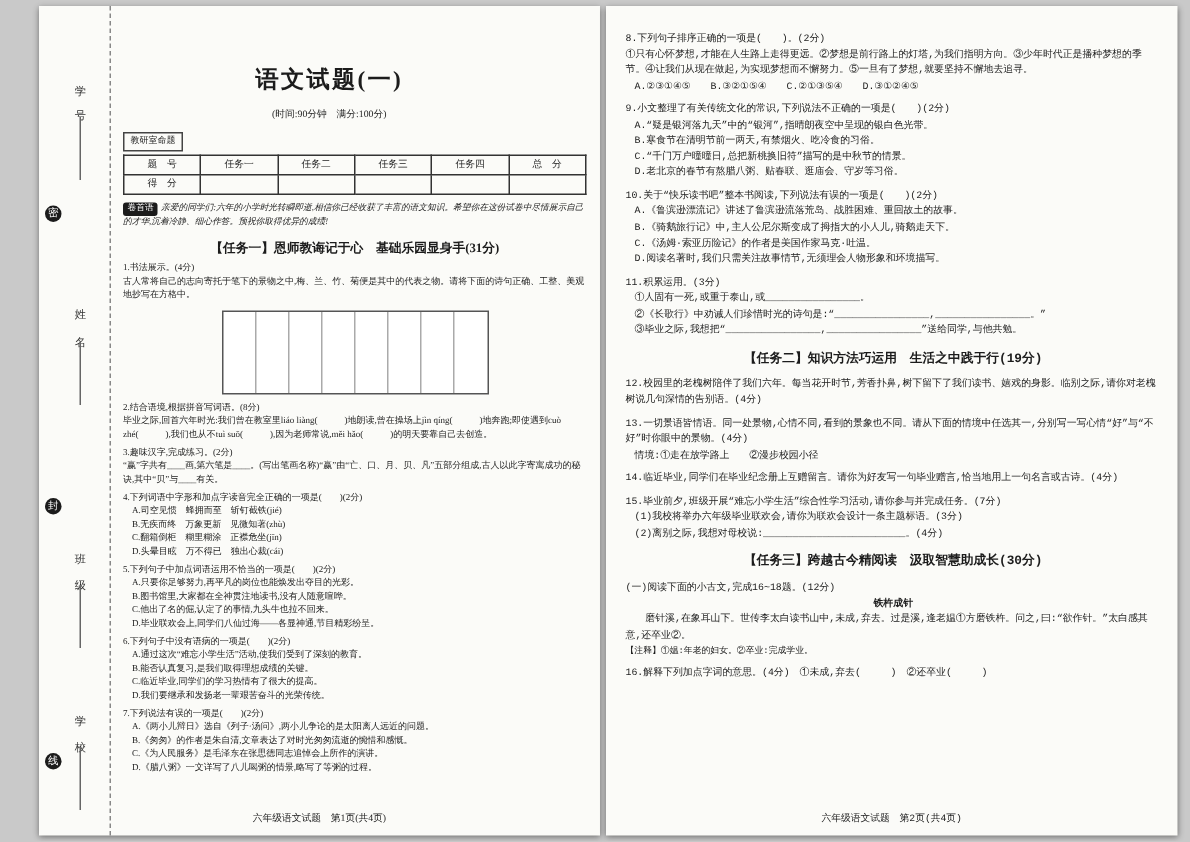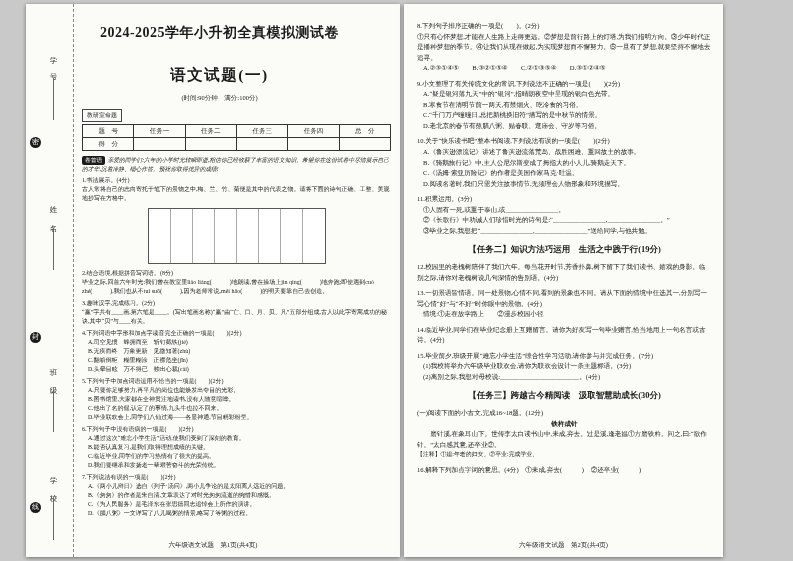--- a/index.html
+++ b/index.html
@@ -1,19 +1,19 @@
 <!DOCTYPE html>
 <html><head>
 <meta charset="utf-8">
 <style>
   html,body{margin:0;padding:0;background:#c9c9c9;}
   .canvas{position:relative;width:793px;height:561px;background:#c9c9c9;font-family:"Liberation Serif",serif;color:#1c1c1c;overflow:hidden;-webkit-text-size-adjust:none;}
   .page{position:absolute;top:4px;height:553px;background:#fbfbf8;box-shadow:0 1px 4px rgba(0,0,0,.45);}
   .page-left{left:26px;width:374px;}
-  .page-right{left:404px;width:319px;}
+  .page-right{left:404px;width:381px;font-family:Liberation Mono, monospace;}
 
   
   .margin-strip{position:absolute;left:0;top:0;width:47px;height:100%;border-right:1px dashed #888;}
   .m-label{position:absolute;left:22px;display:flex;flex-direction:column;align-items:center;}
   .v-text{writing-mode:vertical-rl;letter-spacing:5px;font-size:7.5px;color:#333;}
   .v-line{width:1px;height:42px;background:#666;margin-top:5px;}
   .seal-char{position:absolute;left:4px;width:11px;height:11px;background:#1b1b1b;color:#fff;border-radius:50%;font-size:7px;line-height:11px;text-align:center;}
 
   .lp-content{position:absolute;left:56px;right:9px;top:0;bottom:0;padding-top:18px;font-size:6px;line-height:1.5;}
   .rp-content{position:absolute;left:13px;right:11px;top:0;bottom:0;padding-top:12px;font-size:6.6px;line-height:1.6;}
@@ -64,21 +64,20 @@
       </div>
       <div class="seal-char" style="top:498px">线</div>
       <div class="m-label" style="top:466px">
         <span class="v-text">学　校</span>
         <span class="v-line"></span>
       </div>
     </div>
 
     <div class="lp-content">
       <div class="titles">
-        <div class="title1">2024-2025学年小升初全真模拟测试卷</div>
         <div class="title2">语文试题(一)</div>
         <div class="meta">(时间:90分钟　满分:100分)</div>
       </div>
 
       <span class="stamp">教研室命题</span>
 
       <table class="score">
         <tbody>
             <tr>
           <td>题　号</td>
@@ -96,20 +95,21 @@
           <td></td>
           <td></td>
         </tr>
       </tbody>
         </table>
 
       <div class="preface">
         <span class="preface-tag">卷首语</span><span>亲爱的同学们:六年的小学时光转瞬即逝,相信你已经收获了丰富的语文知识。希望你在这份试卷中尽情展示自己的才华,沉着冷静、细心作答。预祝你取得优异的成绩!</span>
       </div>
 
+      <div class="sec-title">【任务一】恩师教诲记于心　基础乐园显身手(31分)</div>
 
       <div class="q">
         <p>1.书法展示。(4分)</p>
         <p>古人常将自己的志向寄托于笔下的景物之中,梅、兰、竹、菊便是其中的代表之物。请将下面的诗句正确、工整、美观地抄写在方格中。</p>
         <div class="grid-box">
           <div class="grid-cell"></div>
           <div class="grid-cell"></div>
           <div class="grid-cell"></div>
           <div class="grid-cell"></div>
           <div class="grid-cell"></div>

